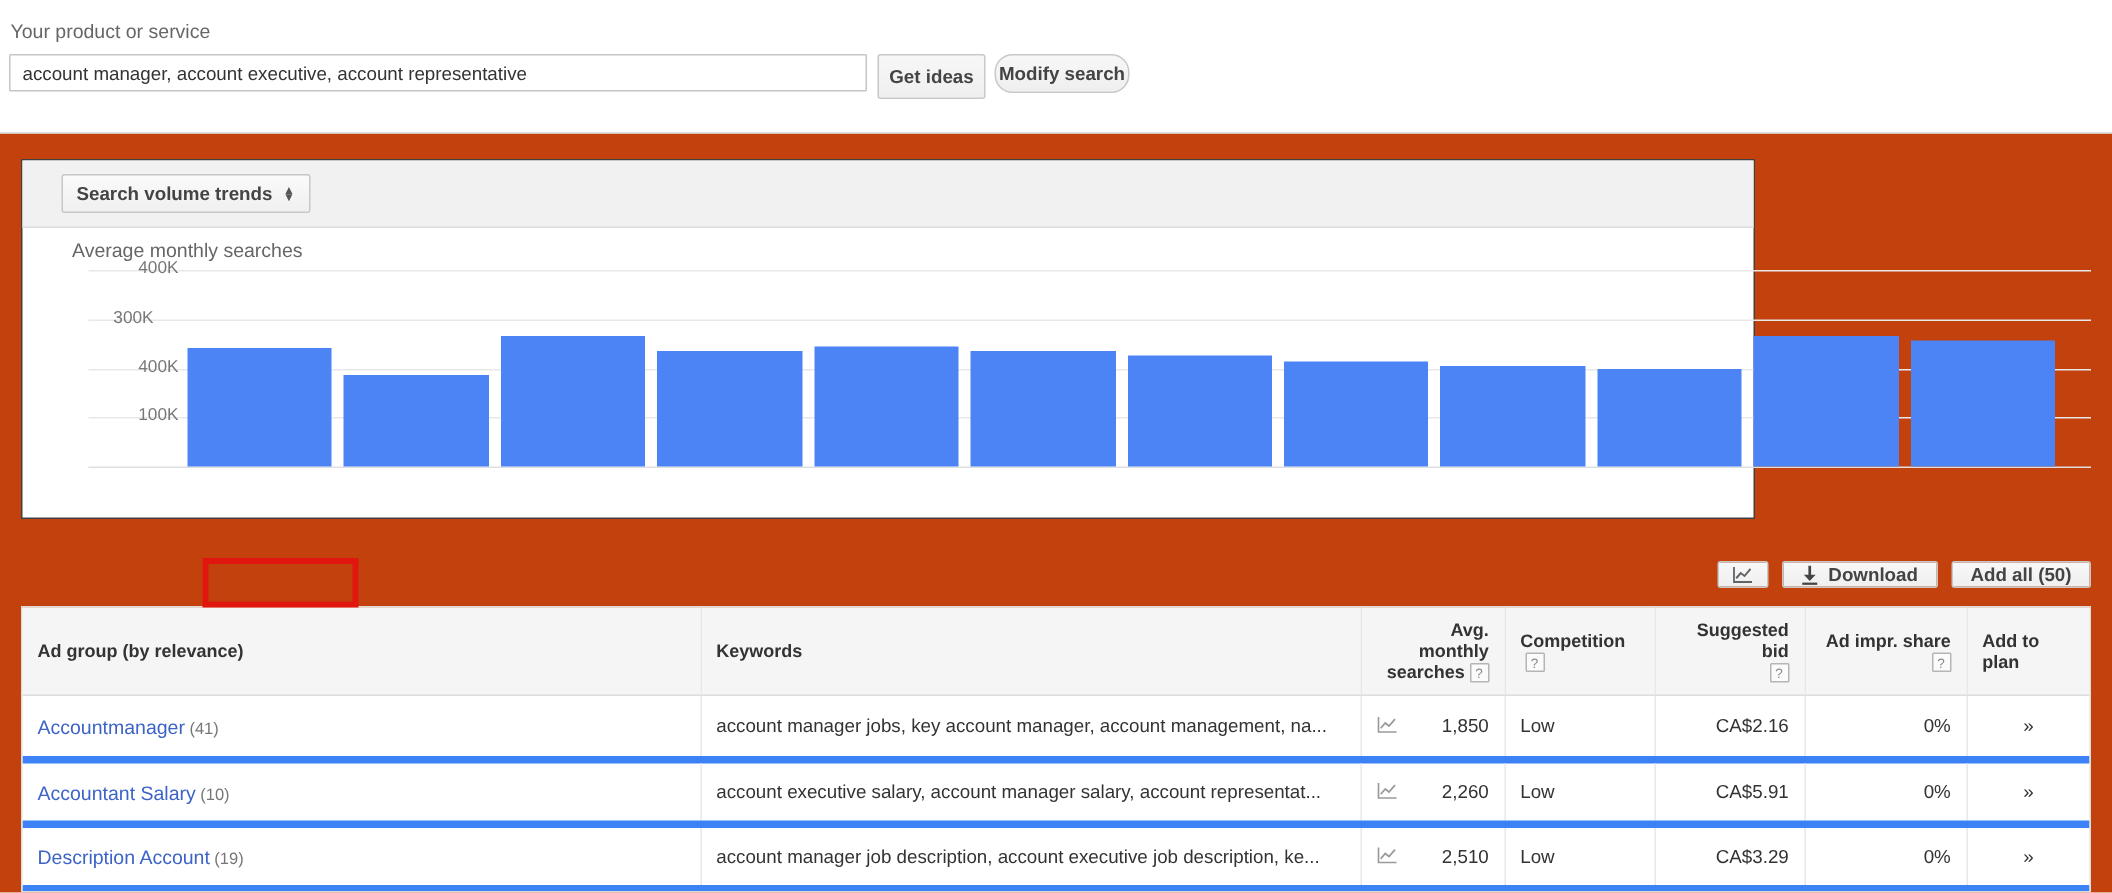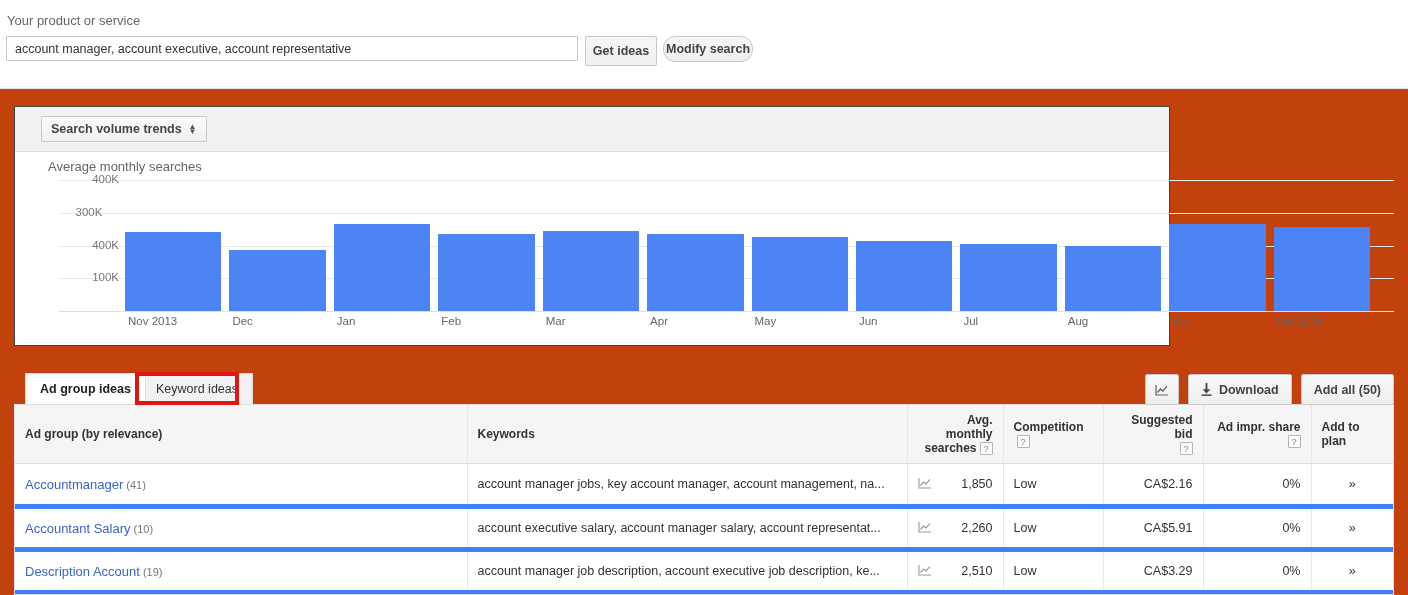--- a/index.html
+++ b/index.html
@@ -242,21 +242,21 @@
     pointer-events: none;
   }
 
   .tool-btns {
     position: absolute;
     right: 14px; top: 374px;
     display: flex;
     gap: 9px;
   }
   .tb {
-    height: 31px;
+    height: 18px;
     box-sizing: border-box;
     padding: 0 12px;
     background: linear-gradient(to bottom, #f8f8f8, #efefef);
     border: 1px solid #c8c8c8;
     border-radius: 2px;
     display: flex;
     align-items: center;
     gap: 7px;
     font-size: 12.5px;
     font-weight: bold;
@@ -415,41 +415,23 @@
           <div class="bar-slot">
             <div class="bar" style="height: 65.5px; background: rgb(77, 132, 245);"></div>
           </div>
           <div class="bar-slot">
             <div class="bar" style="height: 87.4425px; background: rgb(77, 132, 245);"></div>
           </div>
           <div class="bar-slot">
             <div class="bar" style="height: 84.495px; background: rgb(77, 132, 245);"></div>
           </div>
         </div>
-      <div class="xlabels" id="xlabels">
-          <div class="xlabel">Nov 2013</div>
-          <div class="xlabel">Dec</div>
-          <div class="xlabel">Jan</div>
-          <div class="xlabel">Feb</div>
-          <div class="xlabel">Mar</div>
-          <div class="xlabel">Apr</div>
-          <div class="xlabel">May</div>
-          <div class="xlabel">Jun</div>
-          <div class="xlabel">Jul</div>
-          <div class="xlabel">Aug</div>
-          <div class="xlabel">Sep</div>
-          <div class="xlabel">Oct 2014</div>
-        </div>
     </div>
   </div>
 
-  <div class="tabs-row">
-    <div class="tab tab-active">Ad group ideas</div>
-    <div class="tab tab-inactive">Keyword ideas</div>
-  </div>
   <div class="tabs-underline"></div>
   <div class="highlight-box"></div>
 
   <div class="tool-btns">
     <div class="tb tb-icon-only">
       <span>
         <svg class="ic" width="14" height="12" viewBox="0 0 14 12">
           <path d="M1 1 L1 11 L13 11" stroke="#5f6368" stroke-width="1.2" fill="none"></path>
           <polyline points="2.5,8.5 5.5,5 8,7 12,2.2" stroke="#5f6368" stroke-width="1.3" fill="none"></polyline>
         </svg>

